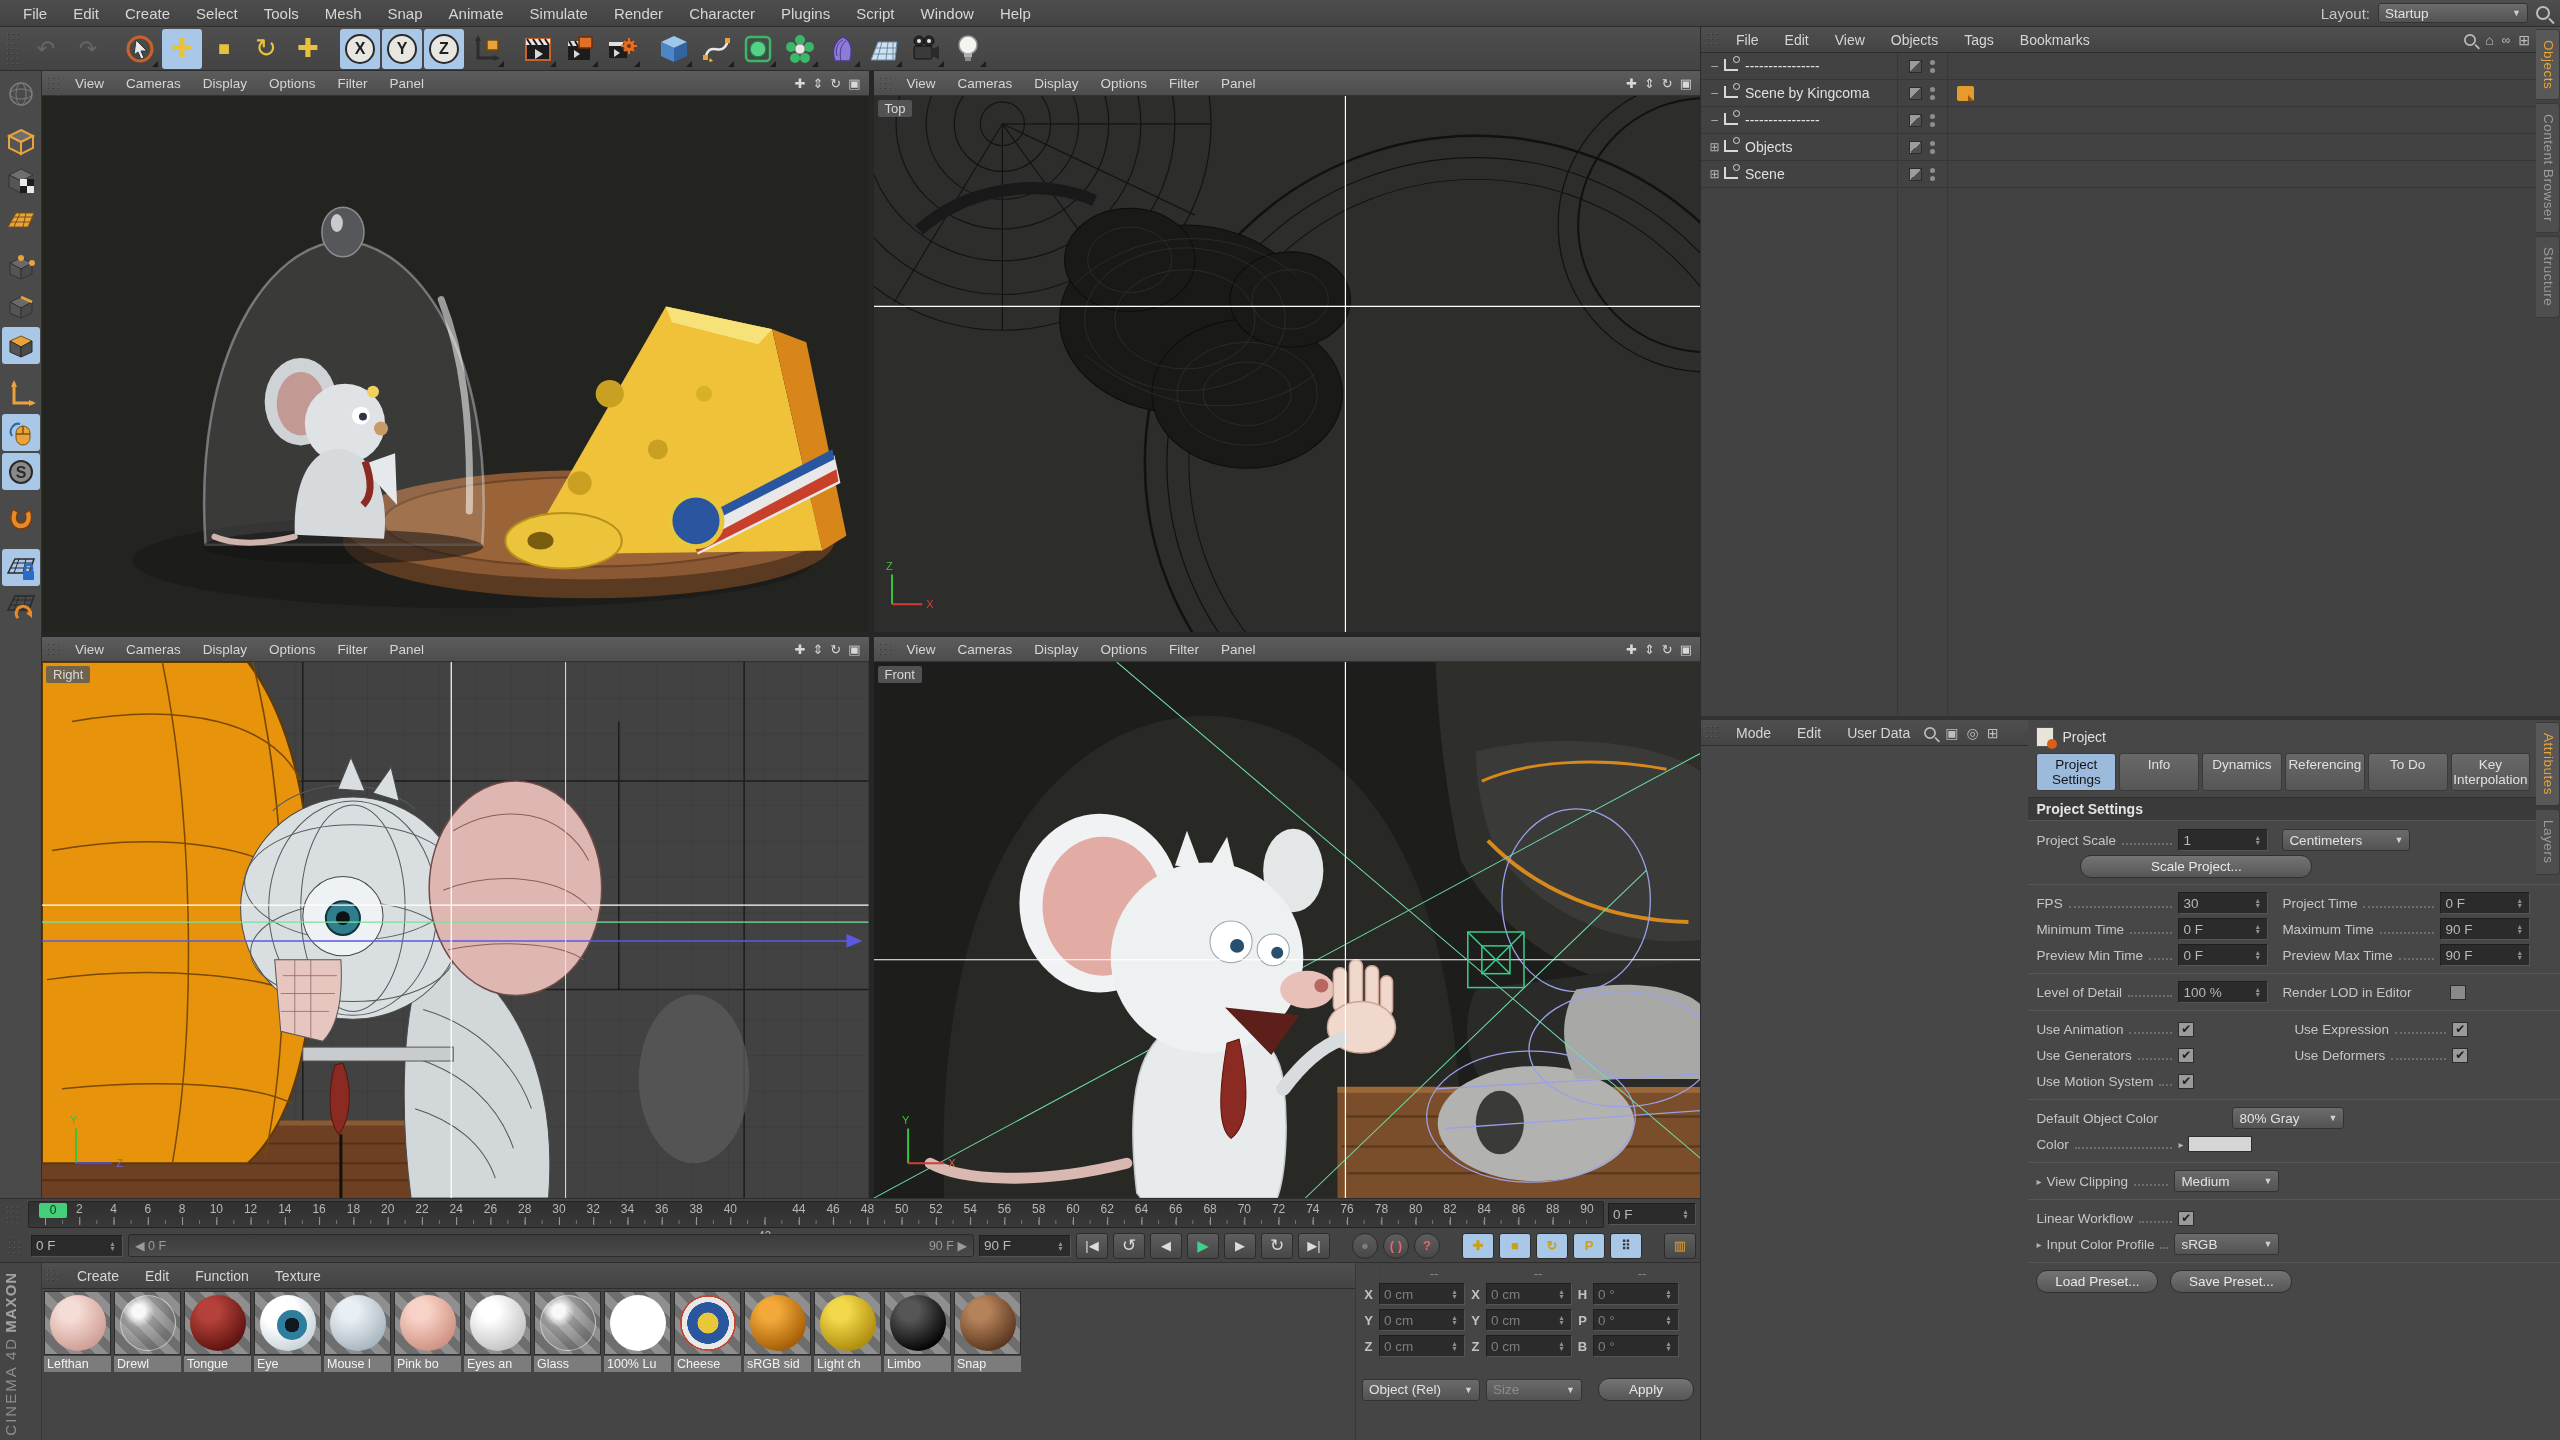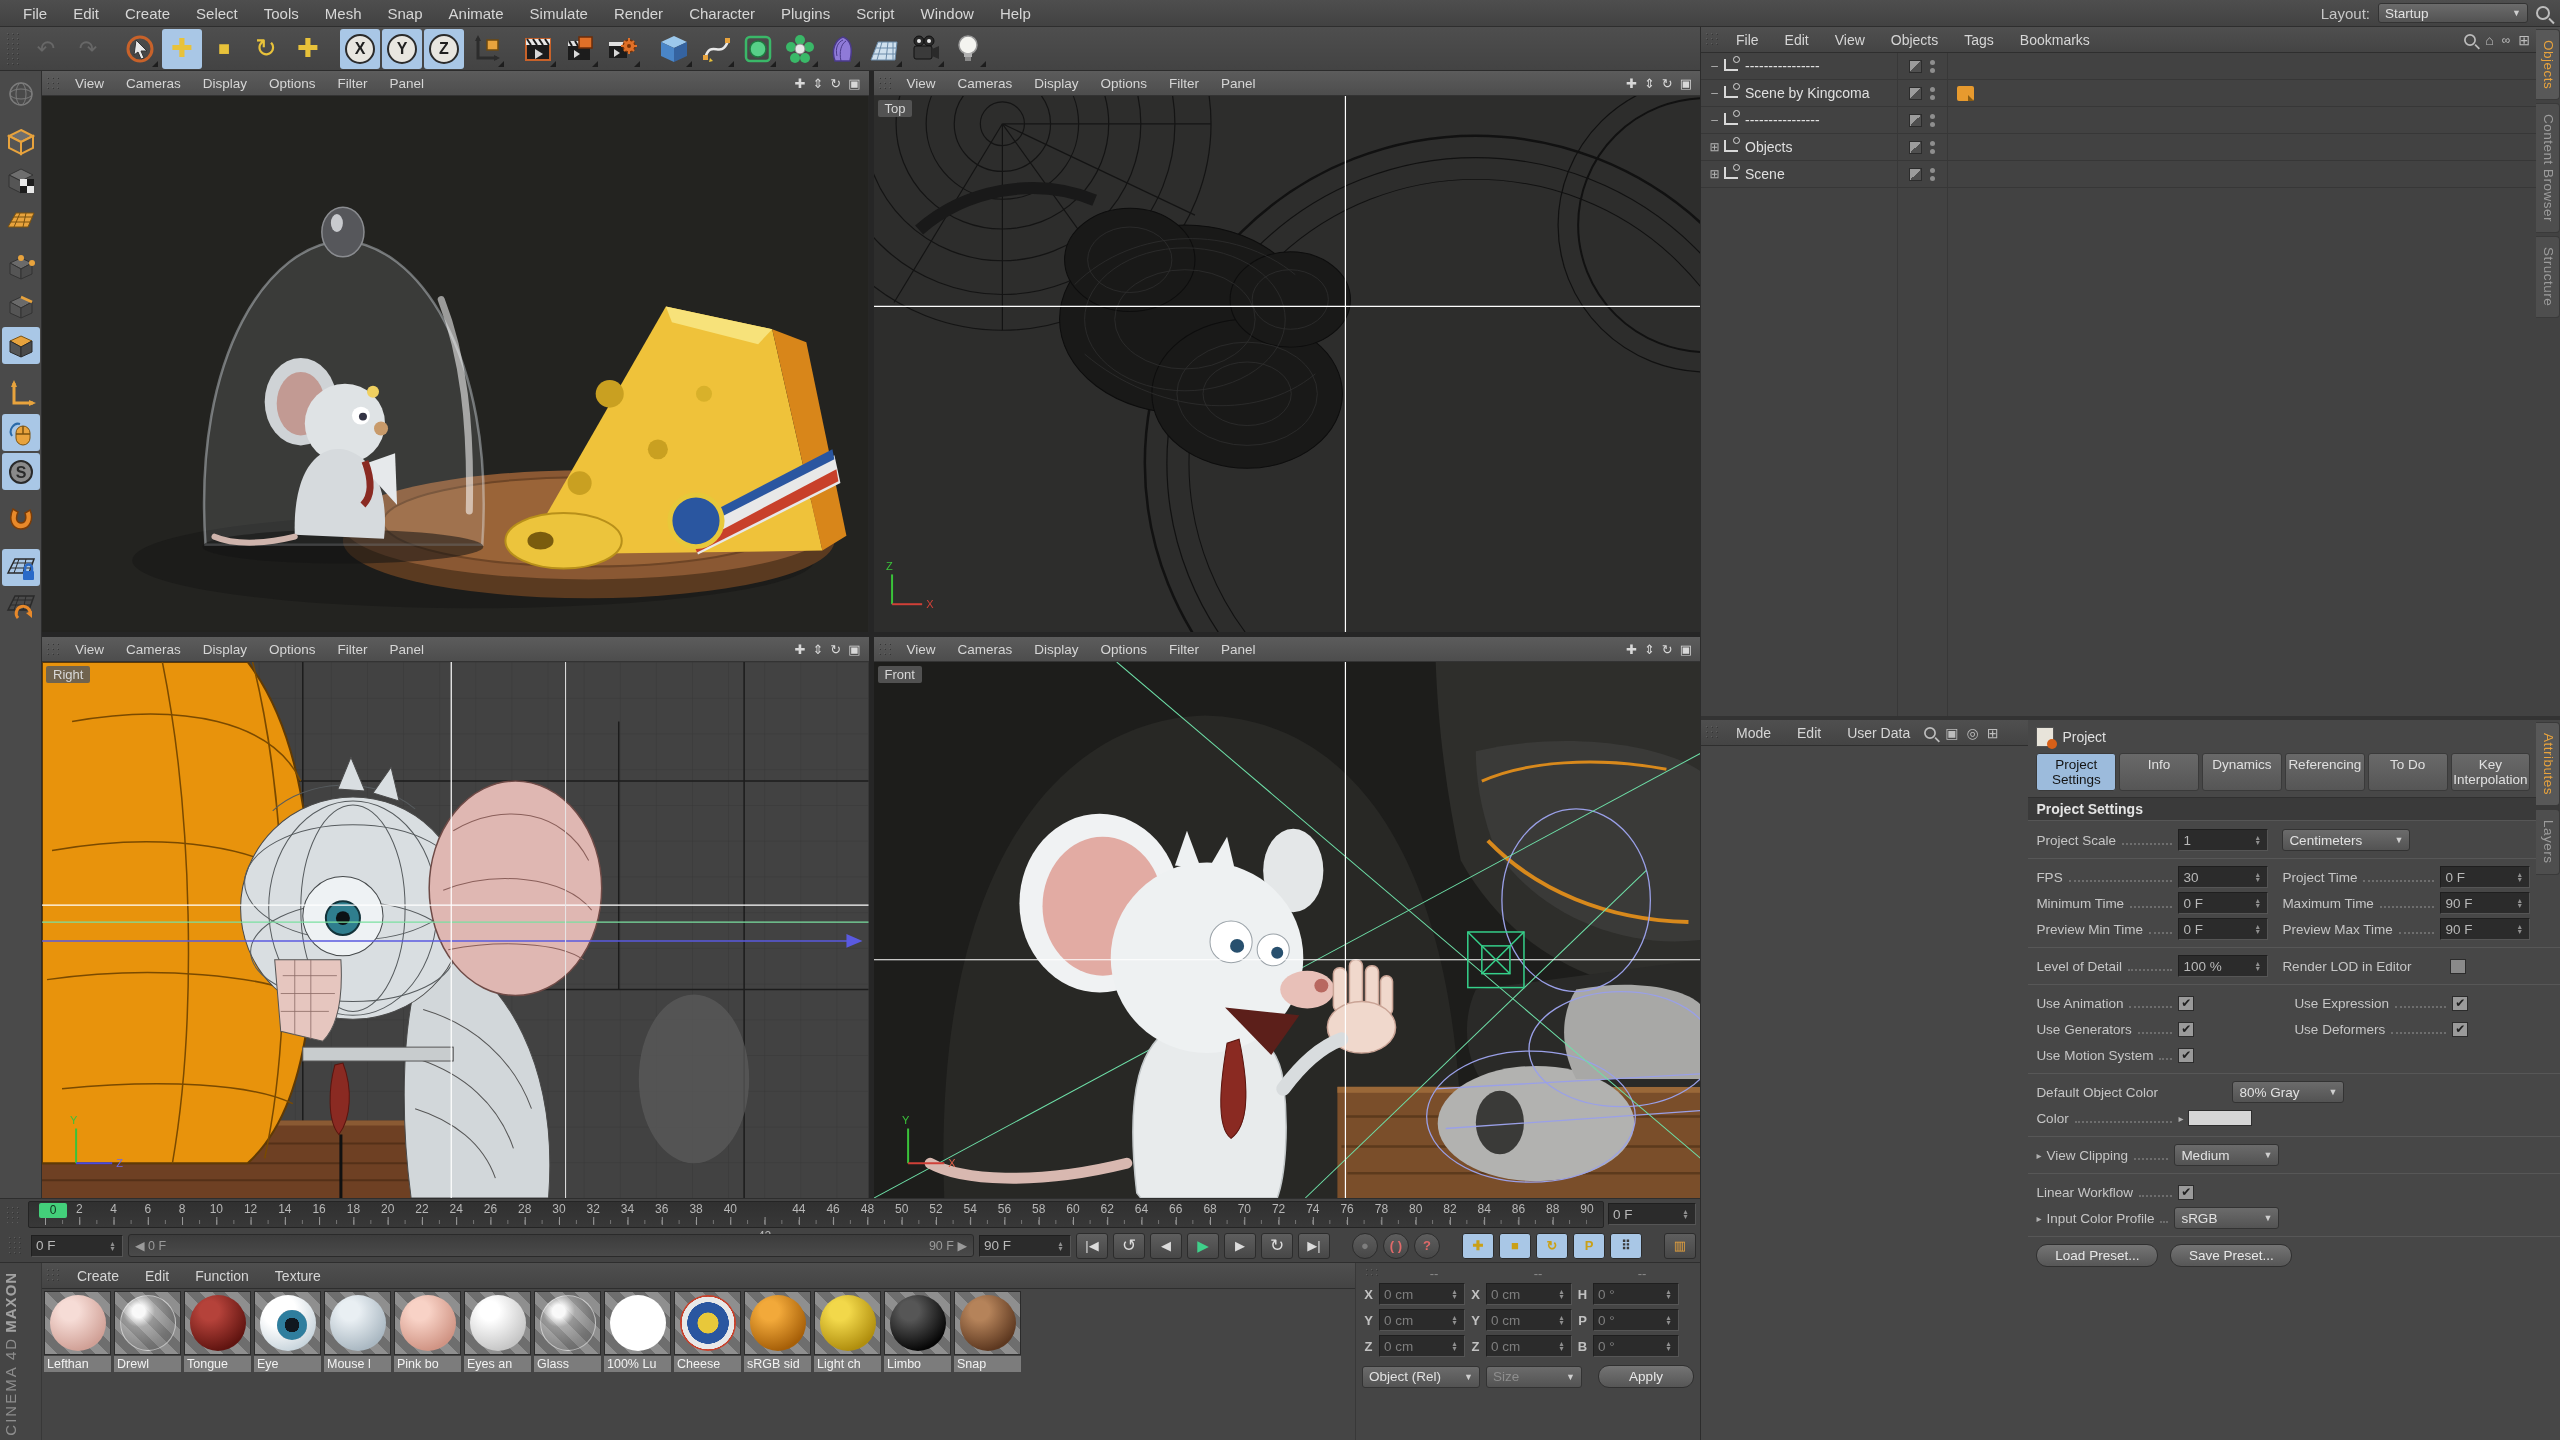--- a/index.html
+++ b/index.html
@@ -164,21 +164,21 @@
   .mat .iris { position:absolute; left:17px; top:15px; width:30px; height:30px; border-radius:50%;
                background:radial-gradient(circle at 50% 50%, #101820 0 34%, #2f7e9e 35% 70%, #174a60 71%); }
   .mat .lbl { background:#7c7c7c; color:#f2f2f2; font-size:12.5px; padding:1px 3px; margin-top:1px;
               white-space:nowrap; overflow:hidden; }
   .coords { width:345px; border-left:1px solid #383838; padding:2px 6px; display:flex; flex-direction:column; font-size:13px; }
   .crow { display:flex; align-items:center; gap:4px; height:26px; }
   .crow .axl { width:13px; font-weight:bold; color:#c2c2c2; text-align:center; }
   .crow .fld { width:86px; color:#7e7e7e; }
   .chead { display:flex; height:16px; align-items:center; color:#8a8a8a; }
   .chead span { width:110px; text-align:center; }
-  .cfoot { display:flex; align-items:center; gap:6px; margin-top:6px; }
+  .cfoot { display:flex; align-items:center; gap:6px; margin-top:19px; }
 
   .statusbar { height:15px; background:#3f3f3f; border-top:1px solid #2d2d2d; display:flex; align-items:center;
                font-size:12.5px; color:#cfcfcf; gap:10px; padding-left:4px; }
 
   svg text { font-family:"Liberation Sans",sans-serif; }
 </style>
 </head>
 <body>
 
 <div class="stage">
@@ -1192,20 +1192,23 @@
               <span class="spin">
                 <span>▴</span>
                 <span>▾</span>
               </span>
             </span>
           <span class="dd col2" style="width:128px">
               <span>Centimeters</span>
               <span class="arr">▼</span>
             </span>
         </div>
+        <div class="arow">
+          <span class="pill" style="margin-left:44px;width:232px">Scale Project...</span>
+        </div>
         <div class="asep"></div>
         <div class="arow">
           <span class="albl w130">
               <span>FPS</span>
               <span class="lead"></span>
             </span>
           <span class="fld w86">
               <span class="val">30</span>
               <span class="spin">
                 <span>▴</span>

